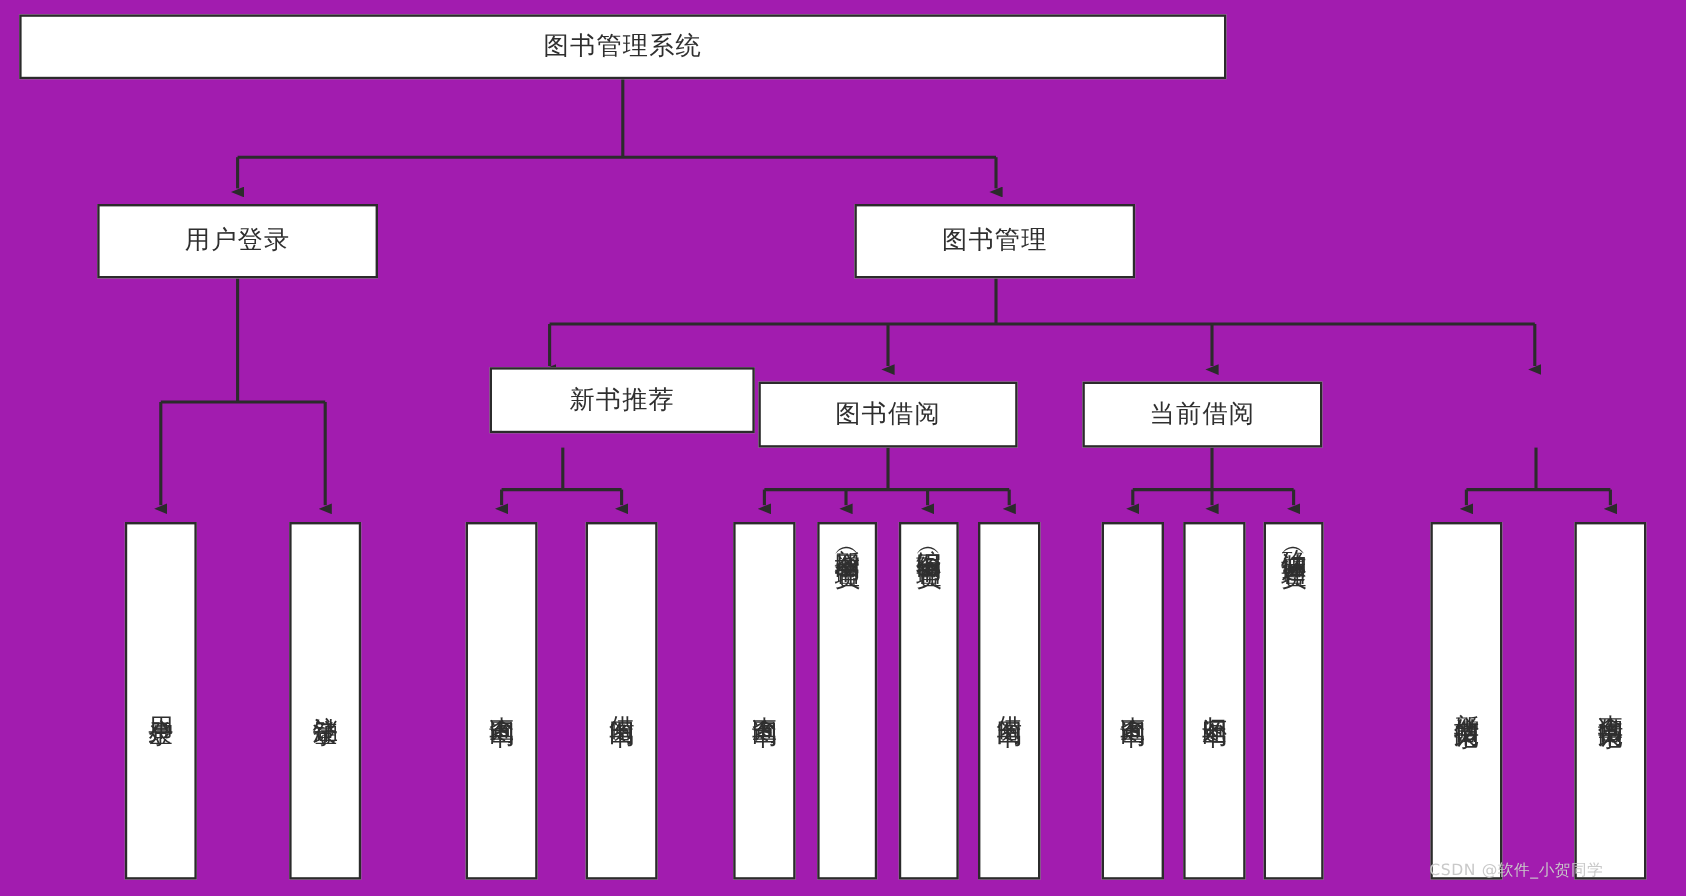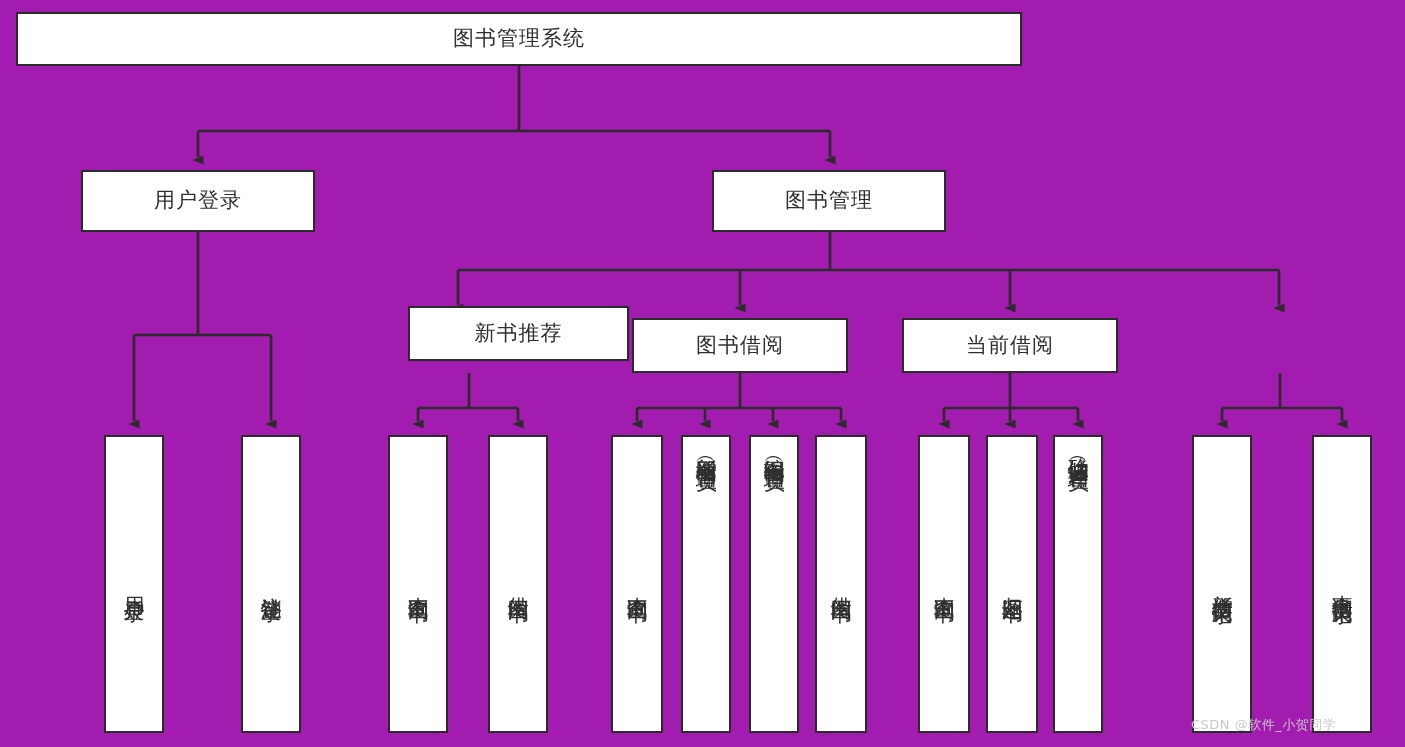--- a/index.html
+++ b/index.html
@@ -137,21 +137,21 @@
   <div class="node horiz" style="left:712px; top:170px; width:234px; height:62px;">
     <span>图书管理</span>
   </div>
 
   <div class="node horiz" style="left:360px; top:306px; width:221px; height:55px;margin-left:48px;">
     <span>新书推荐</span>
   </div>
   <div class="node horiz" style="left:632px; top:318px; width:216px; height:55px;text-align:center;">
     <span>图书借阅</span>
   </div>
-  <div class="node horiz" style="left:902px; top:318px; width:216px; height:55px;">
+  <div class="node horiz" style="left:902px; top:318px; width:200px; height:55px;">
     <span>当前借阅</span>
   </div>
 
   <div class="node leaf" style="left:104px; top:435px; width:60px; height:298px;">
     <span class="vtext">用户登录</span>
   </div>
   <div class="node leaf" style="left:241px; top:435px; width:60px; height:298px;">
     <span class="vtext">注销登录</span>
   </div>
 

